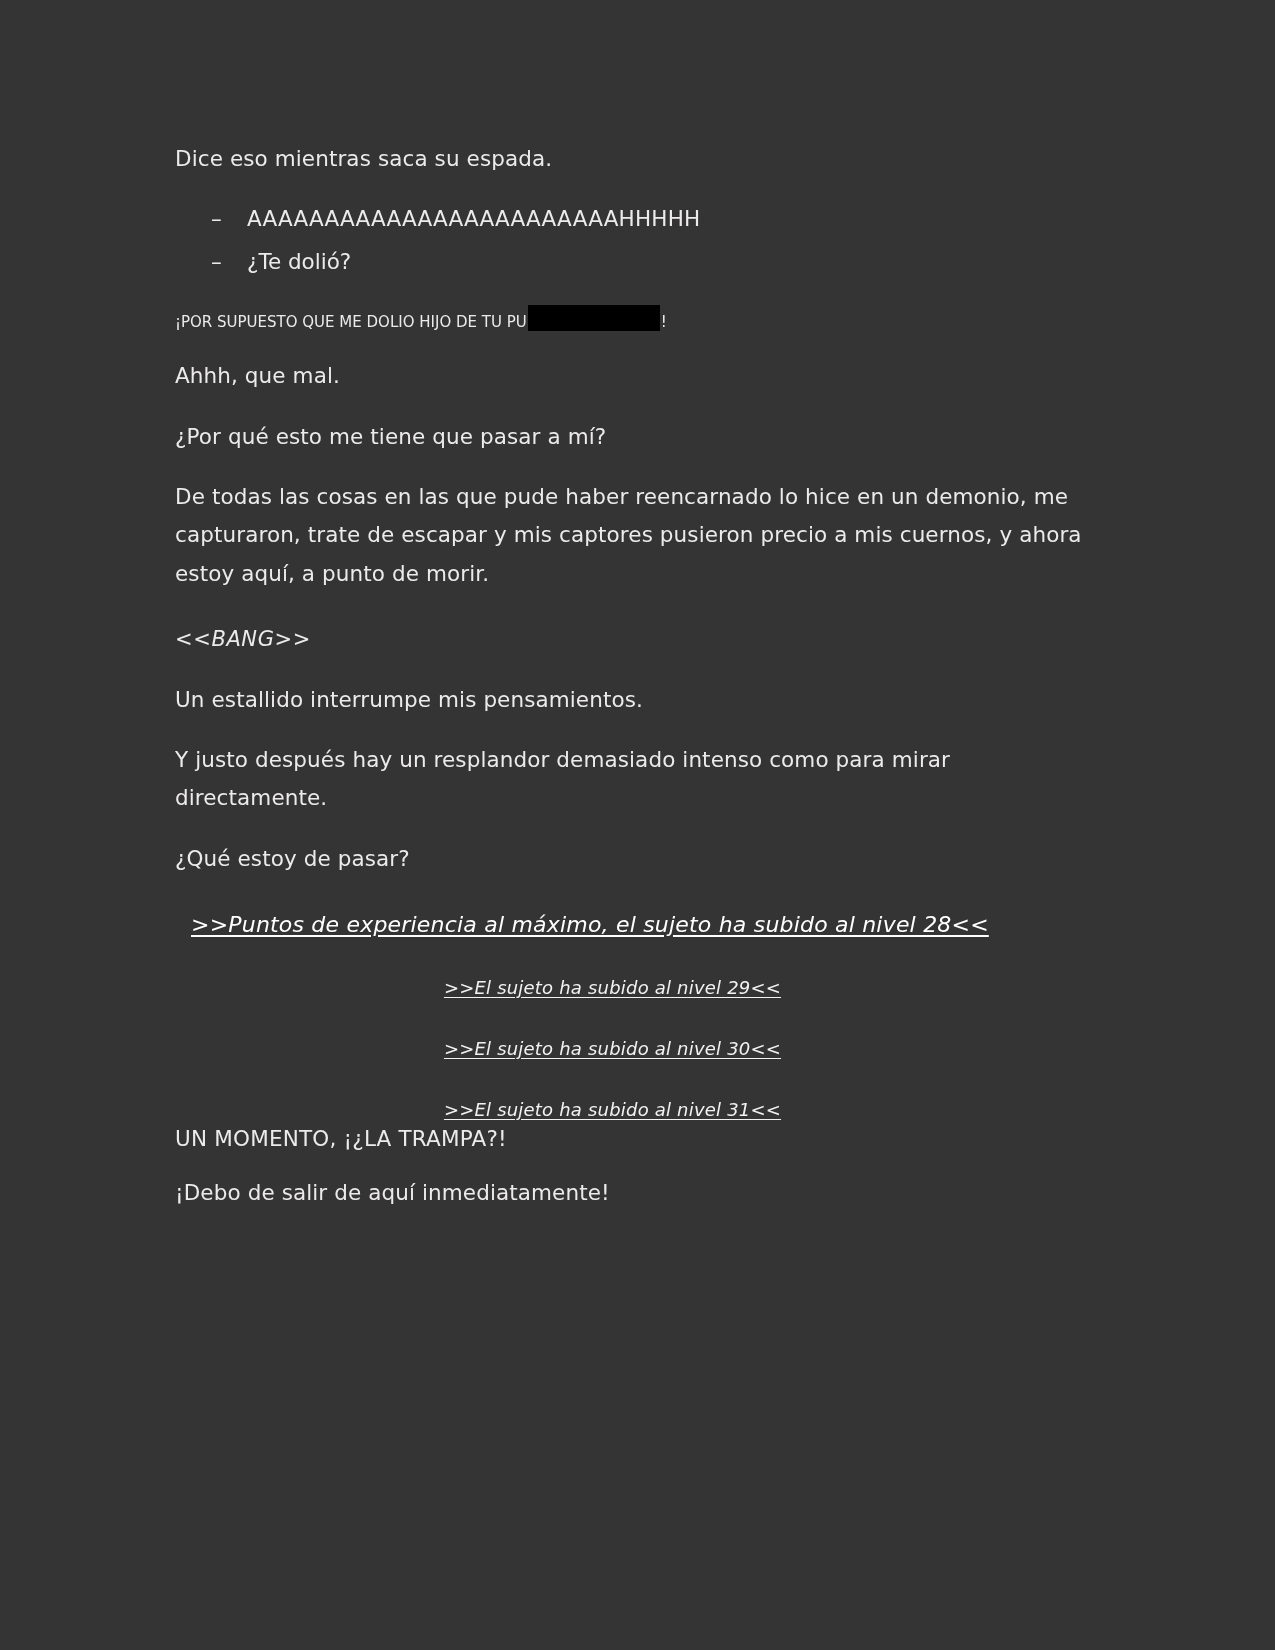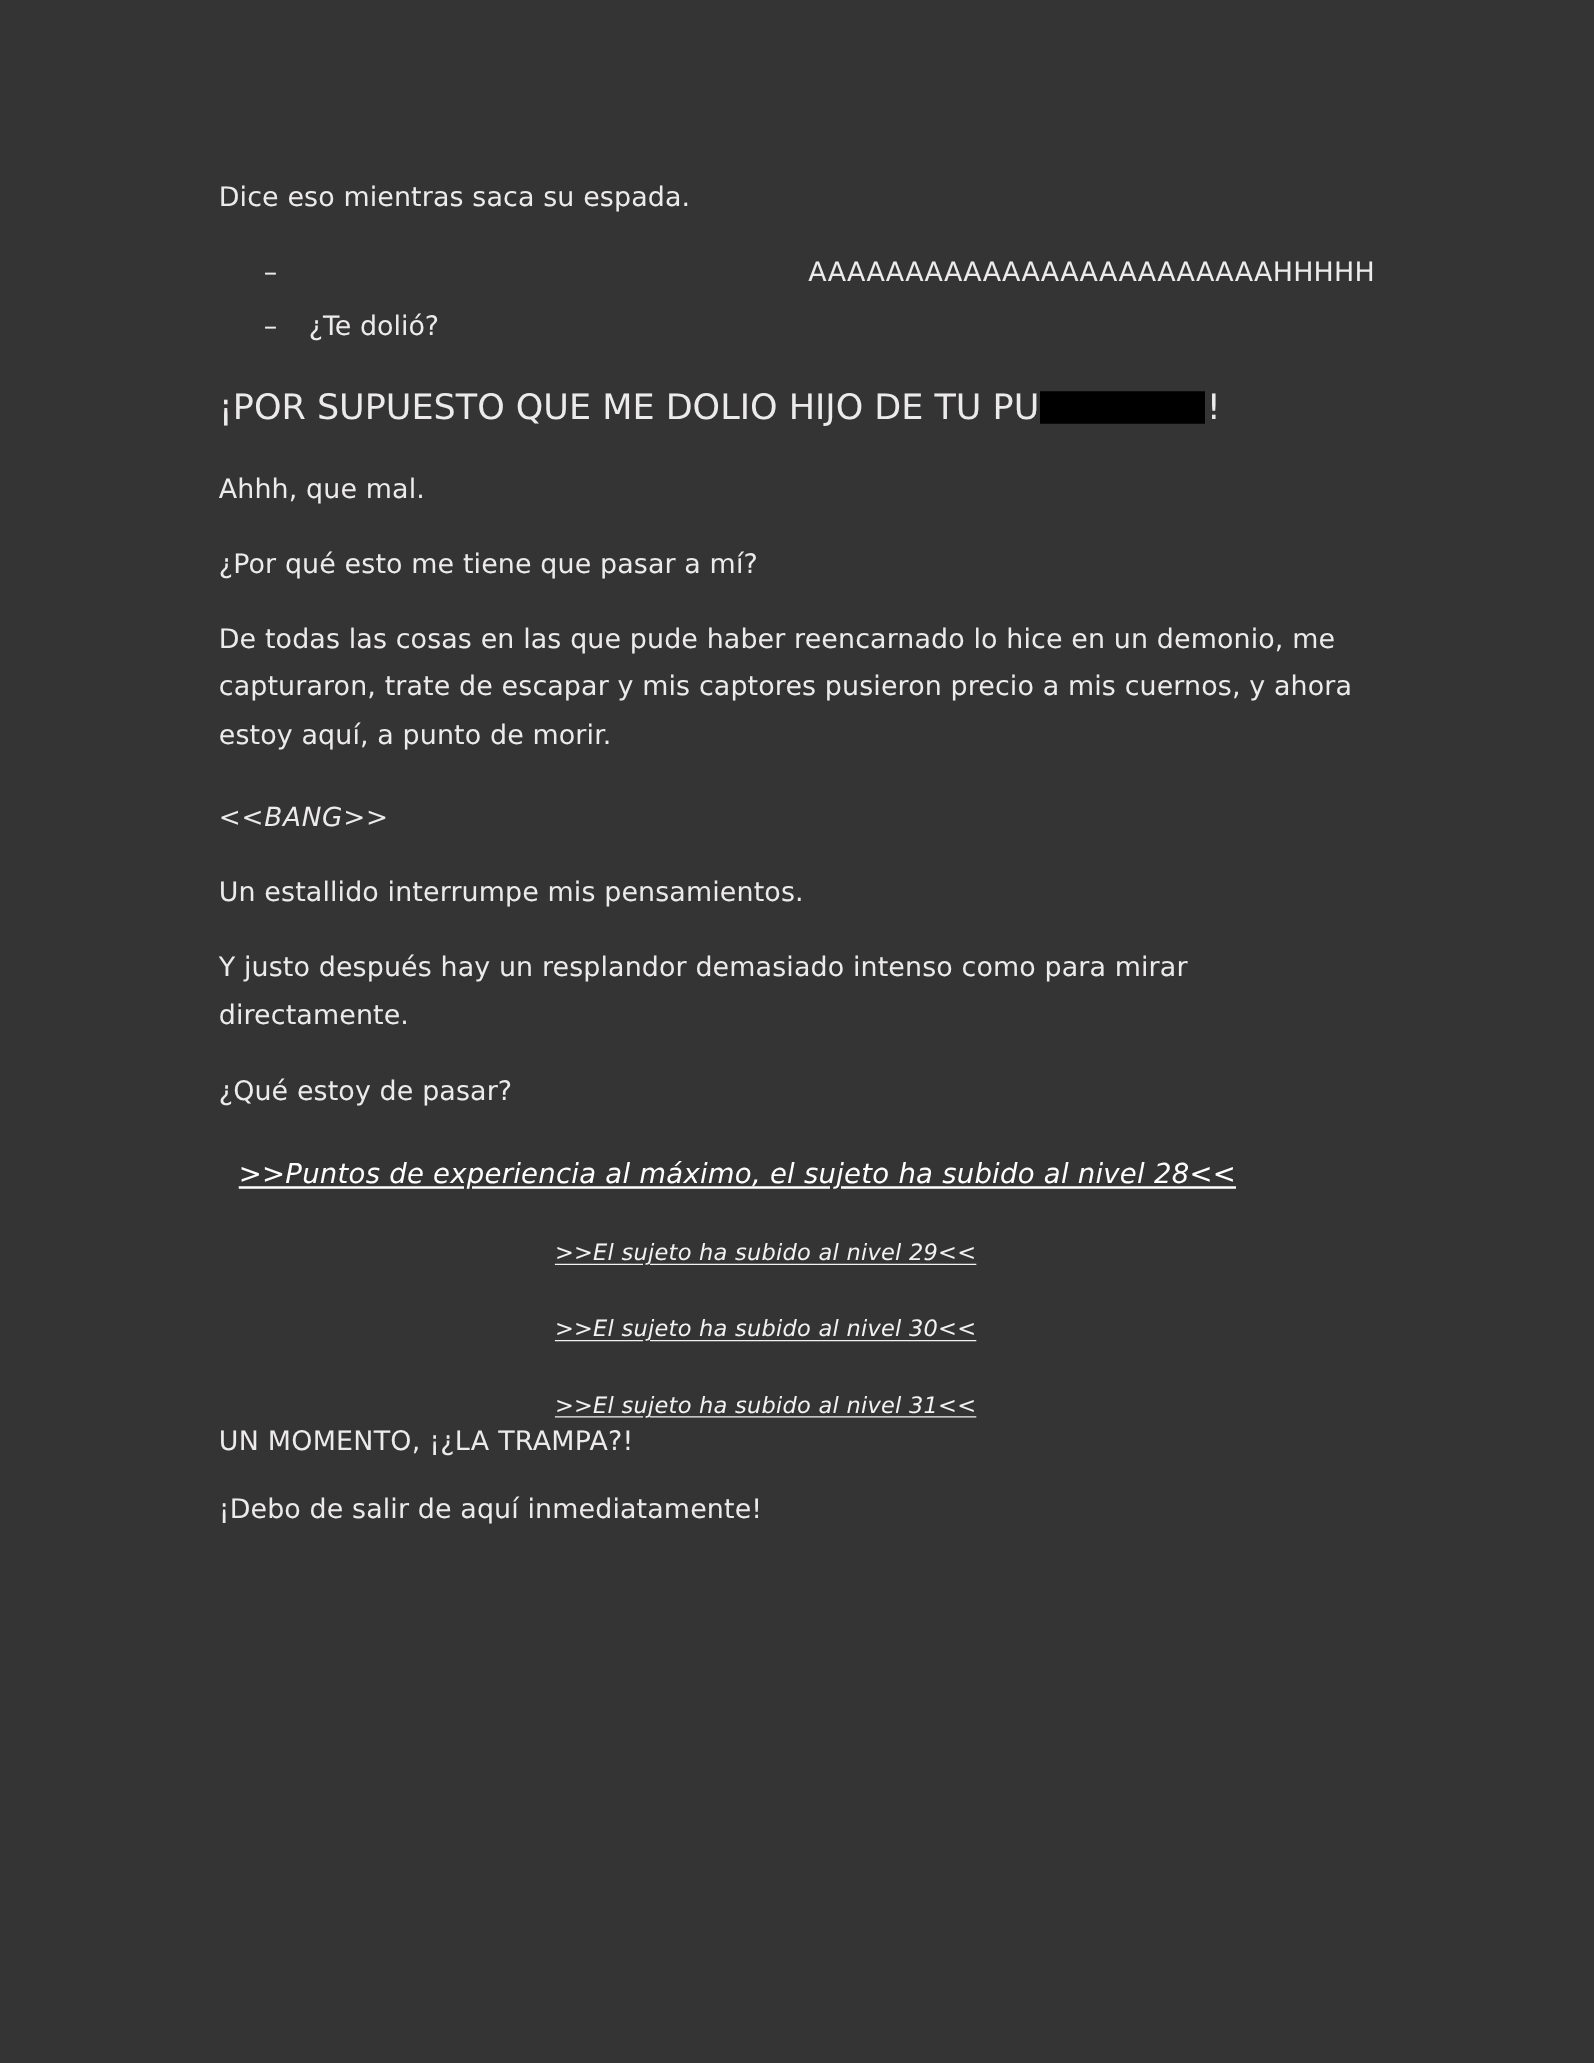--- a/index.html
+++ b/index.html
@@ -47,28 +47,27 @@
   ul.dash-list li::before {
     content: "\2013";
     position: absolute;
     left: 0;
     top: 0;
     color: inherit;
   }
   li.scream {
     color: #e12a2a;
     letter-spacing: 0.2px;
-    text-align: right;
   }
   .redacted-line {
     display: flex;
     align-items: baseline;
     flex-wrap: wrap;
     margin: 0 0 22px 0;
-    font-size: 28px;
+    font-size: 15px;
     line-height: 1.78;
     color: #eceaea;
   }
   .redaction {
     display: inline-block;
     background: #000000;
     width: 132px;
     height: 26px;
     margin: 0 1px;
     position: relative;

